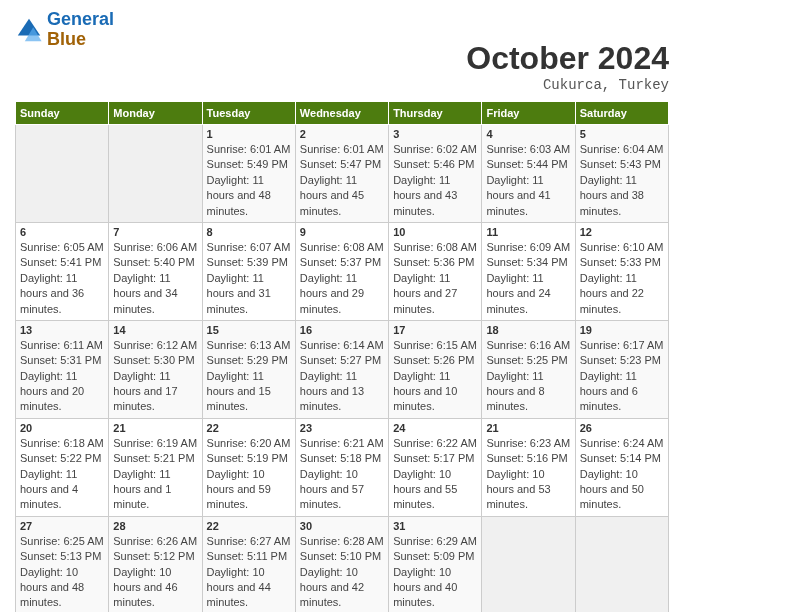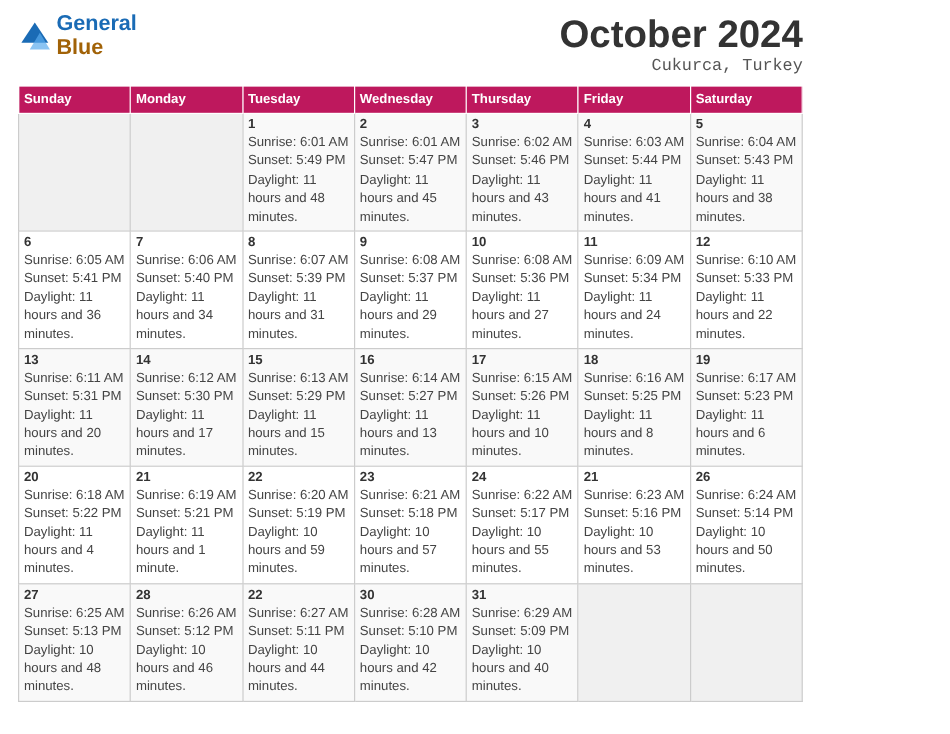--- a/index.html
+++ b/index.html
@@ -38,33 +38,34 @@
       width: 28px;
       height: 28px;
     }
     .title-block {
       text-align: right;
     }
     .month-title {
       font-size: 32px;
       font-weight: bold;
       color: #333;
+      margin-top: 30px;
     }
     .location {
       font-size: 14px;
       color: #555;
       font-family: Liberation Mono, monospace;
     }
     table {
       width: 100%;
       border-collapse: collapse;
       table-layout: fixed;
     }
     thead th {
-      background-color: #be185d;
+      background-color: #4d7c0f;
       color: #fff;
       font-size: 11px;
       font-weight: bold;
       padding: 5px 4px;
       text-align: left;
       border: 1px solid #fff;
       margin-top: 44px;
     }
     td {
       border: 1px solid #ccc;

